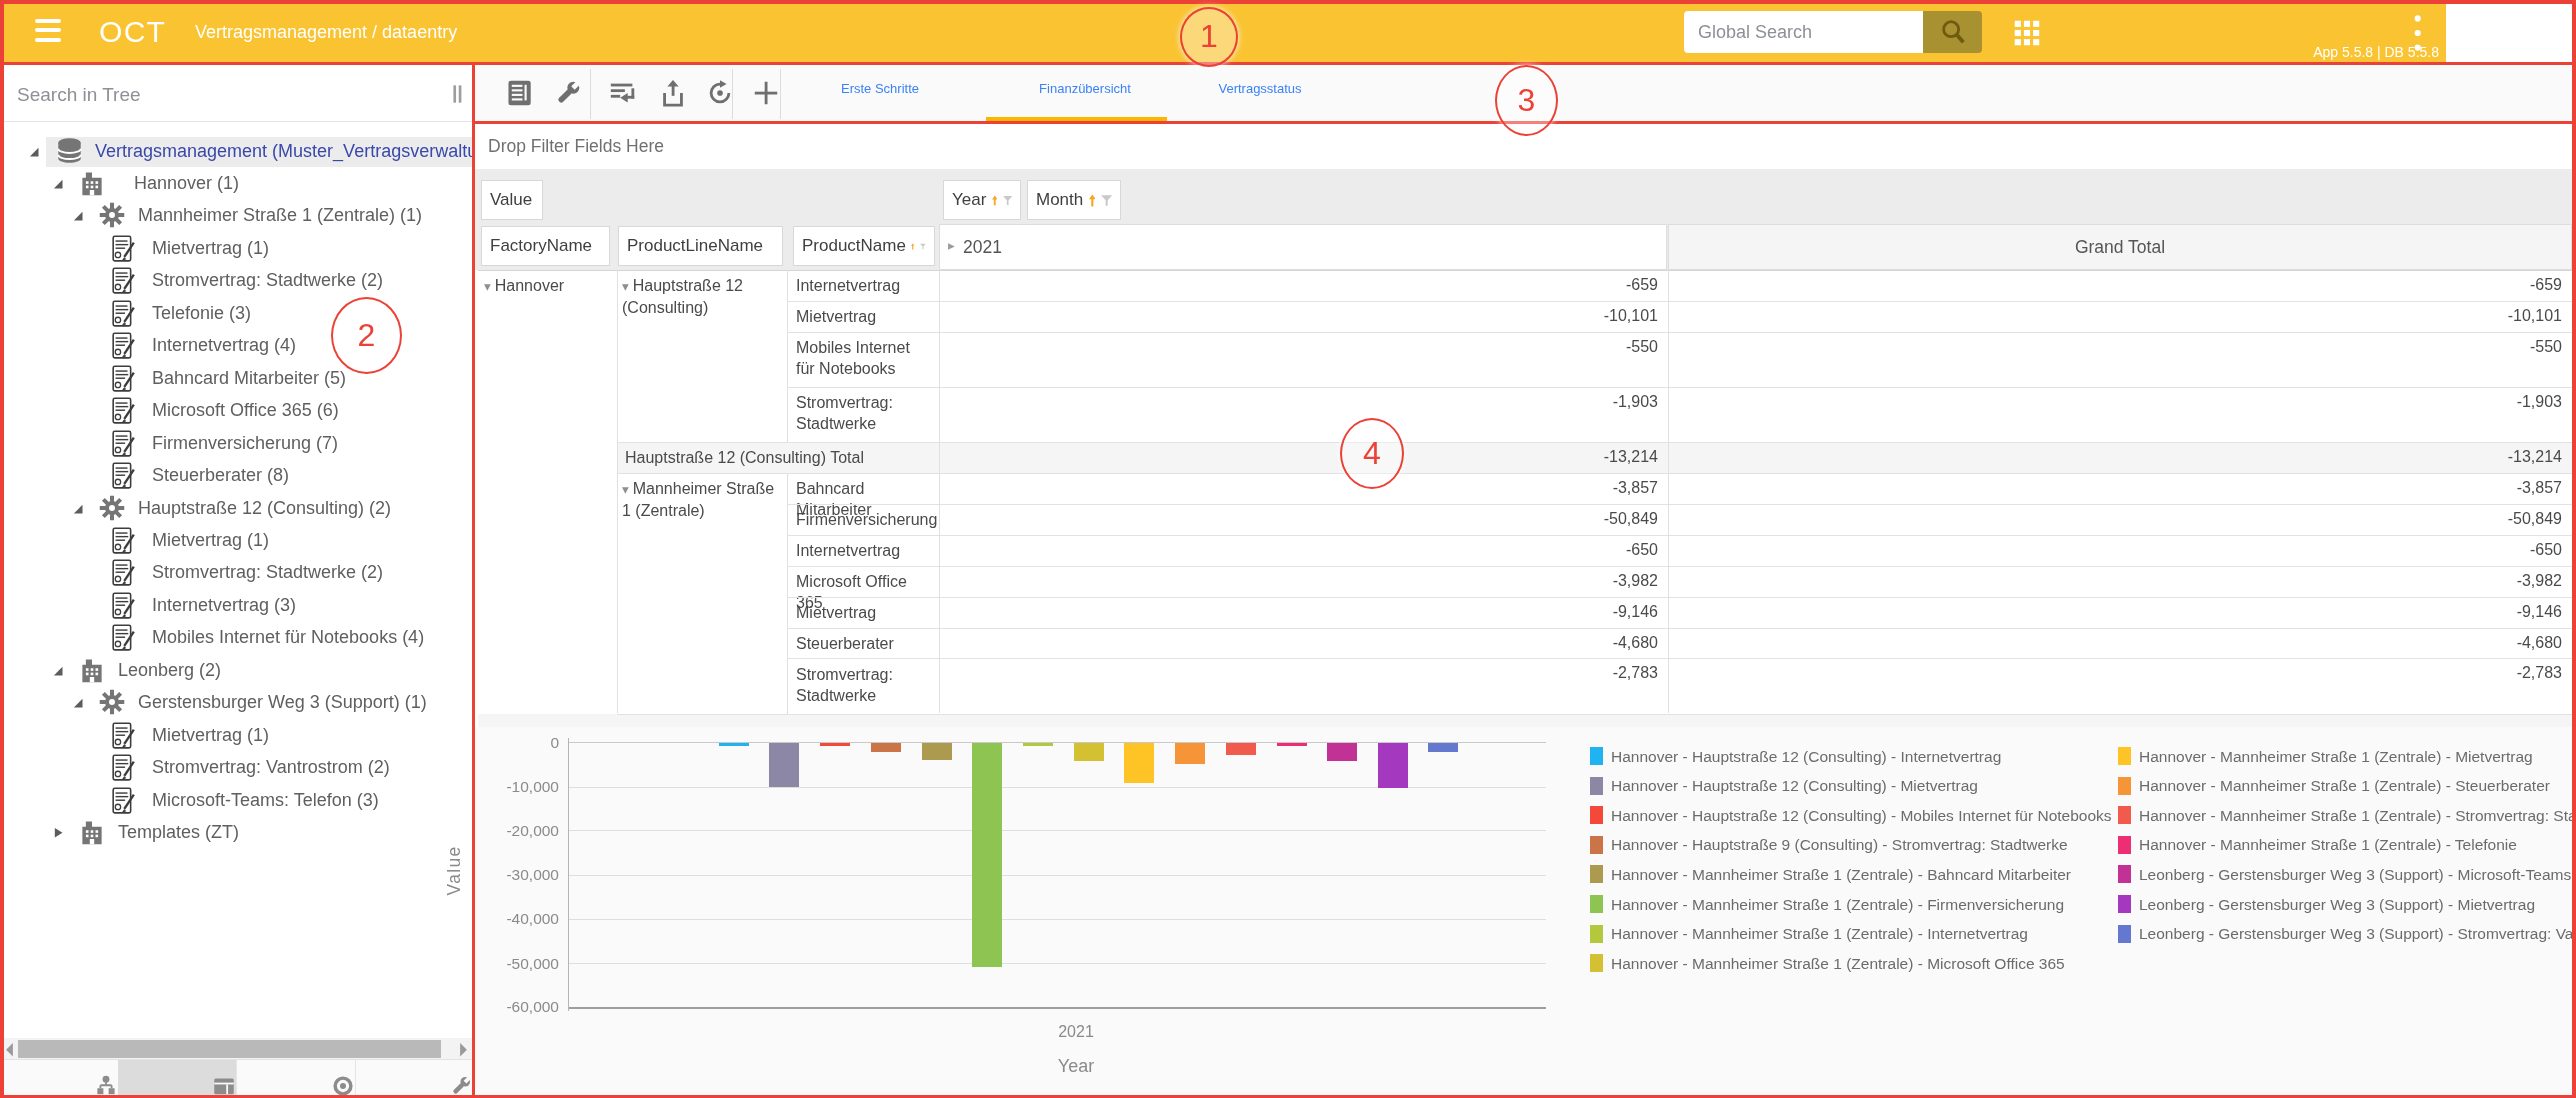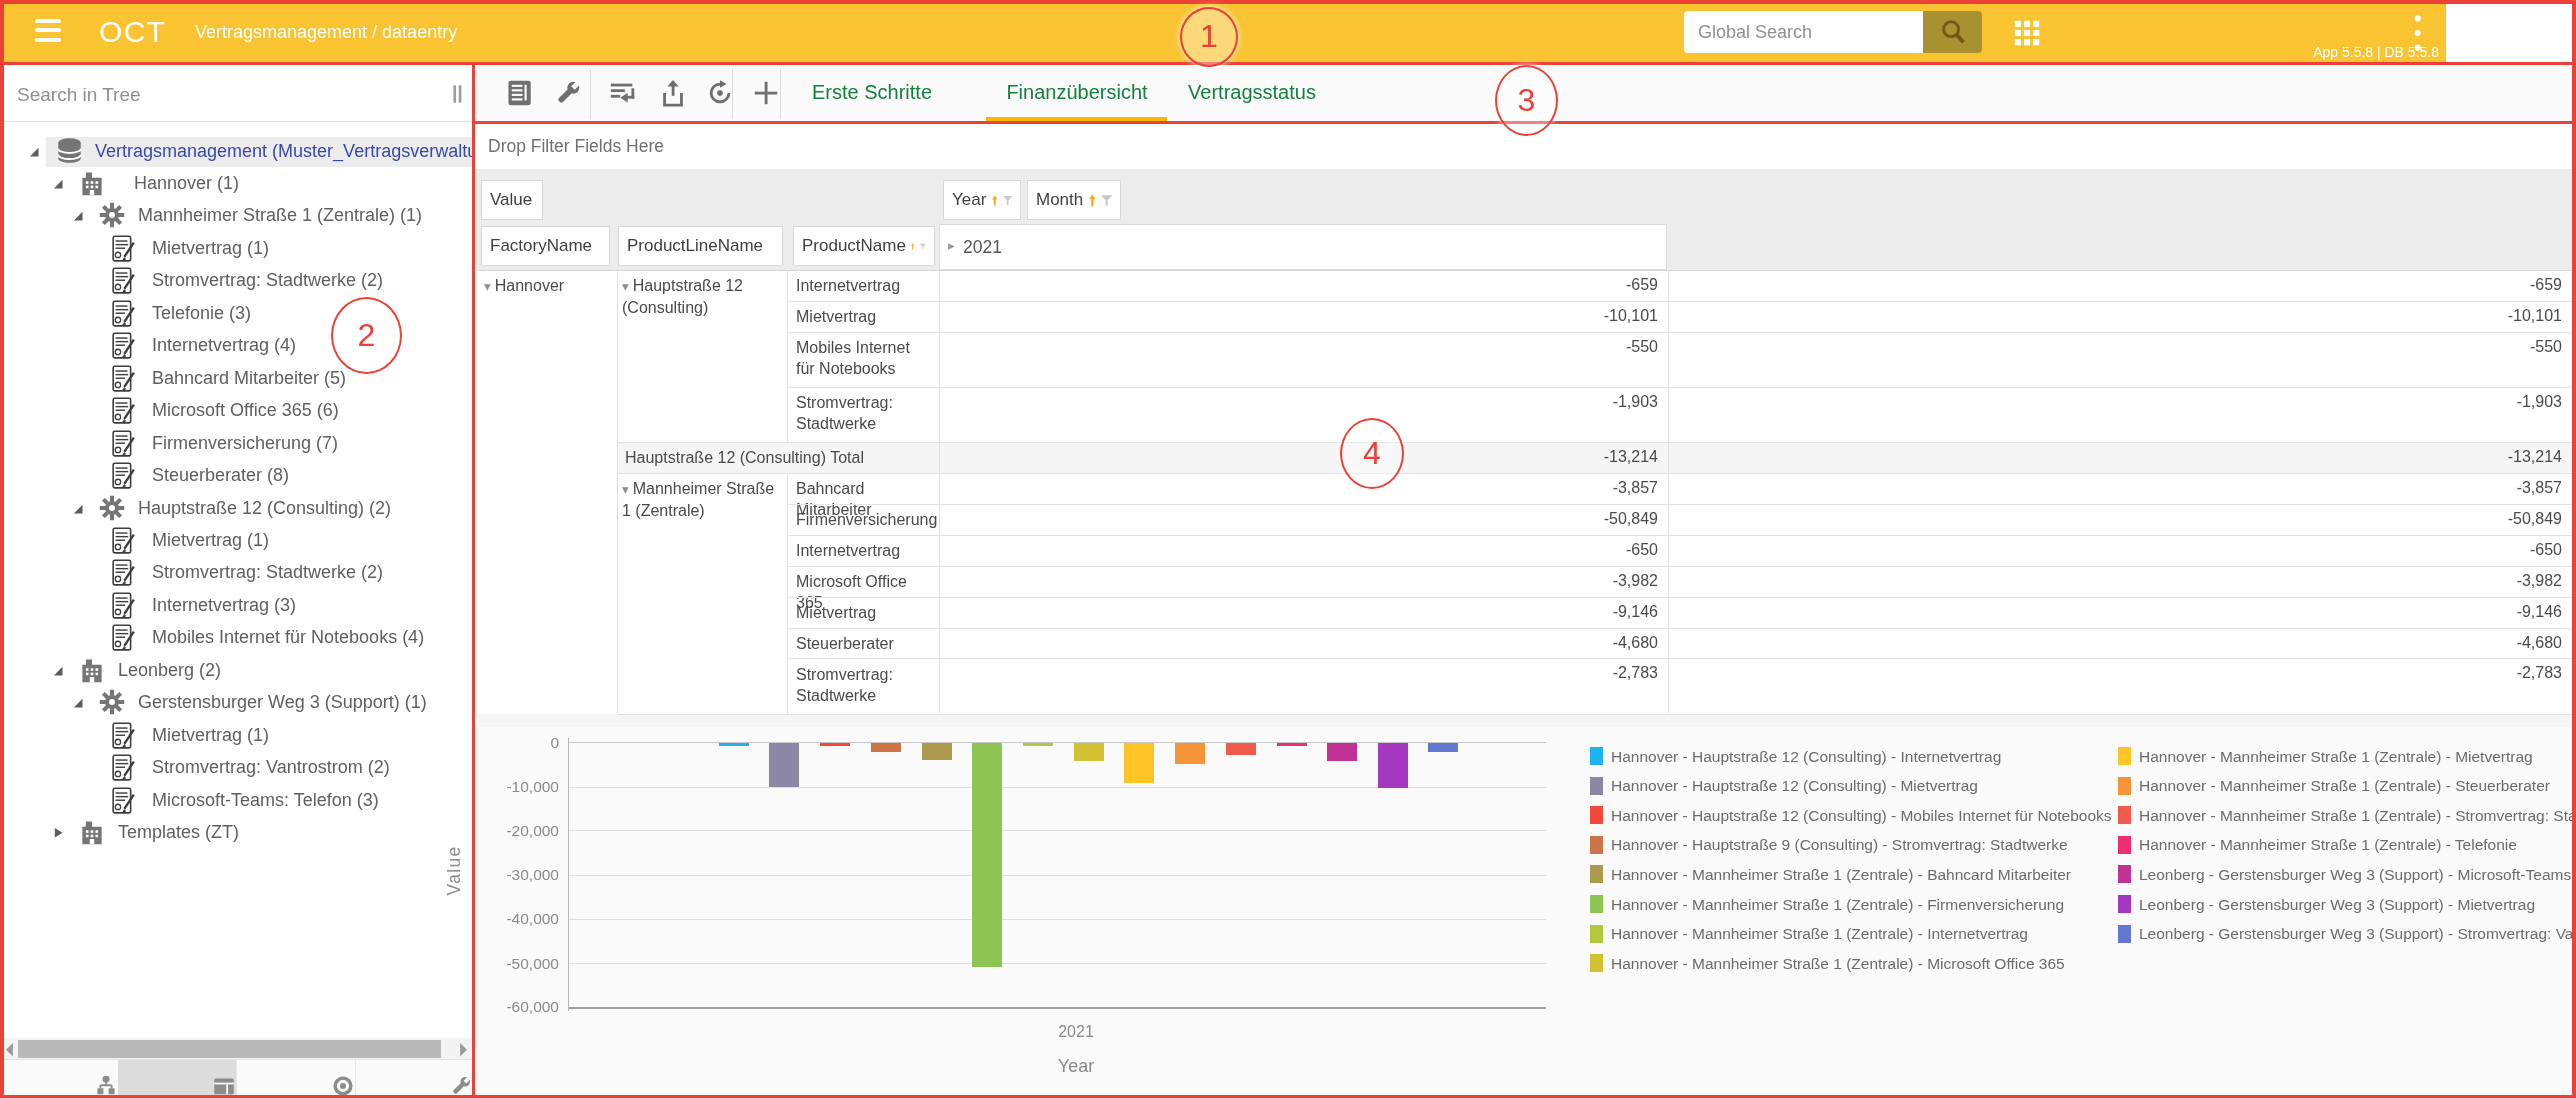--- a/index.html
+++ b/index.html
@@ -33,21 +33,21 @@
   
   #side-hscroll{position:absolute;left:0;top:973px;width:474px;height:21.5px;background:#f3f3f3;}
   #side-hscroll .thumb{position:absolute;left:17.5px;top:2px;width:423px;height:17.5px;background:#b9b9b9;}
   #side-footer{position:absolute;left:0;top:994px;width:474px;height:38px;border-top:1.3px solid #e3e3e3;background:#fafafa;}
   .sfoot-btn{position:absolute;top:0;width:118px;height:38px;border-right:1.3px solid #e6e6e6;}
   .sfoot-btn.active{background:#dcdcdc;}
   .sfoot-btn svg{position:absolute;left:47px;top:7.4px;}
   
   #toolbar{position:absolute;left:474px;top:65px;width:2102px;height:58px;background:#FAFAFA;}
   .tsep{position:absolute;top:4px;width:1.3px;height:50px;background:#dcdcdc;}
-  .tab{position:absolute;top:16px;transform:translateX(-50%);font-size:20px;color:#15803d;white-space:nowrap;}
+  .tab{position:absolute;top:16px;transform:translateX(-50%);font-size:13px;color:#3b82f6;white-space:nowrap;margin-left:8px;}
   #tab-underline{position:absolute;top:52px;height:4.7px;background:#F9B700;}
   
   #drop-band{position:absolute;left:474px;top:123px;width:2102px;height:46px;background:#fff;border-bottom:1.3px solid #e0e0e0;}
   #drop-label{position:absolute;left:488px;top:136px;font-size:17.5px;color:#707070;}
   #chip-band{position:absolute;left:474px;top:169px;width:2102px;height:101px;background:#ECECEC;}
   .chip{position:absolute;height:40px;background:#fff;border:0.7px solid #d8d8d8;display:flex;align-items:center;
     gap:5.4px;padding:0 8px;box-sizing:border-box;}
   .chip span{font-size:17px;color:#3f3f3f;white-space:nowrap;}
   #year-hdr-cell{position:absolute;left:939px;top:224px;width:728px;height:46px;background:#fff;
     border:0.7px solid #ddd;box-sizing:border-box;}
@@ -650,20 +650,21 @@
       </svg>
     <svg width="16" height="15" viewBox="0 0 16 15">
         <polygon points="0,0 16,0 9.5,7 9.5,15 6.5,15 6.5,7" fill="#c9c9c9"></polygon>
       </svg>
   </div>
 
   <div id="year-hdr-cell">
     <span class="m">▸</span>
     <span class="t">2021</span>
   </div>
+  <div id="gt-cell">Grand Total</div>
 
   <div id="pivot-rows">
       <div class="cell-text" style="left: 796px; top: 275px; width: 133px;">Internetvertrag</div>
       <div class="vnum" style="left: 939px; top: 276px; width: 719px;">-659</div>
       <div class="vnum" style="left: 1668px; top: 276px; width: 894px;">-659</div>
       <div class="cell-text" style="left: 796px; top: 306px; width: 133px;">Mietvertrag</div>
       <div class="vnum" style="left: 939px; top: 307px; width: 719px;">-10,101</div>
       <div class="vnum" style="left: 1668px; top: 307px; width: 894px;">-10,101</div>
       <div class="cell-text" style="left: 796px; top: 337px; width: 133px;">Mobiles Internet für Notebooks</div>
       <div class="vnum" style="left: 939px; top: 338px; width: 719px;">-550</div>

